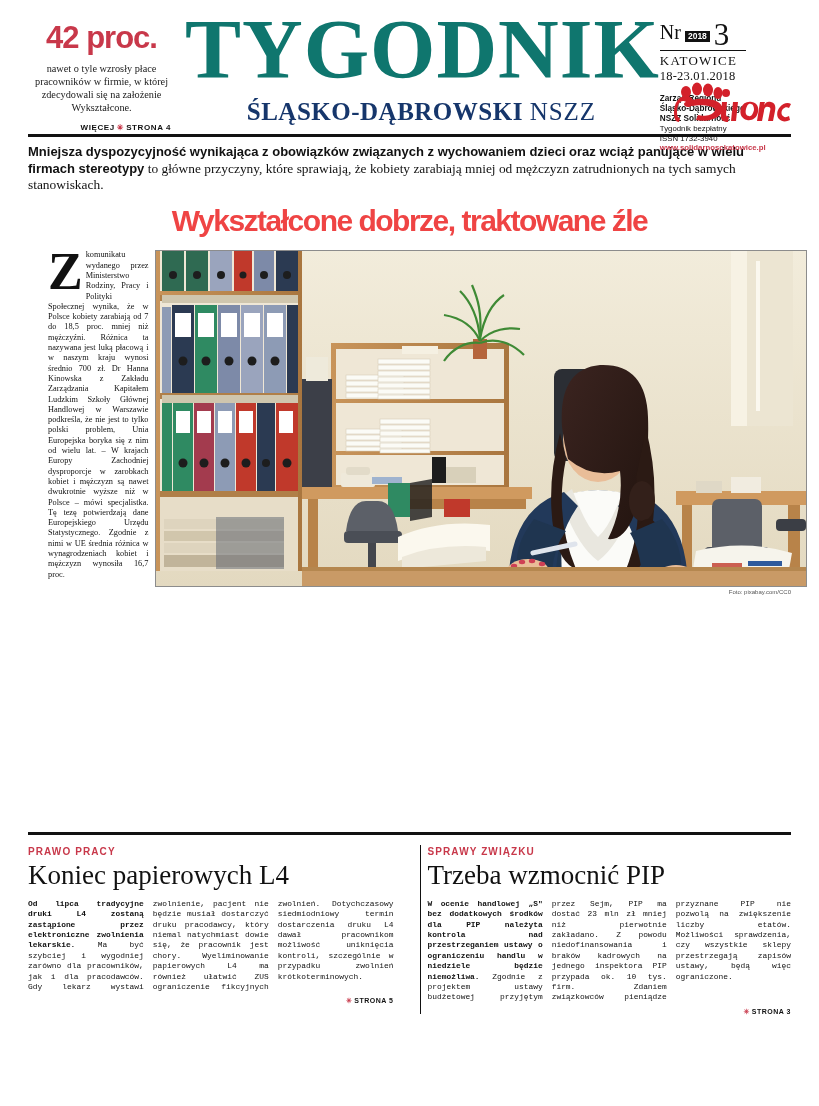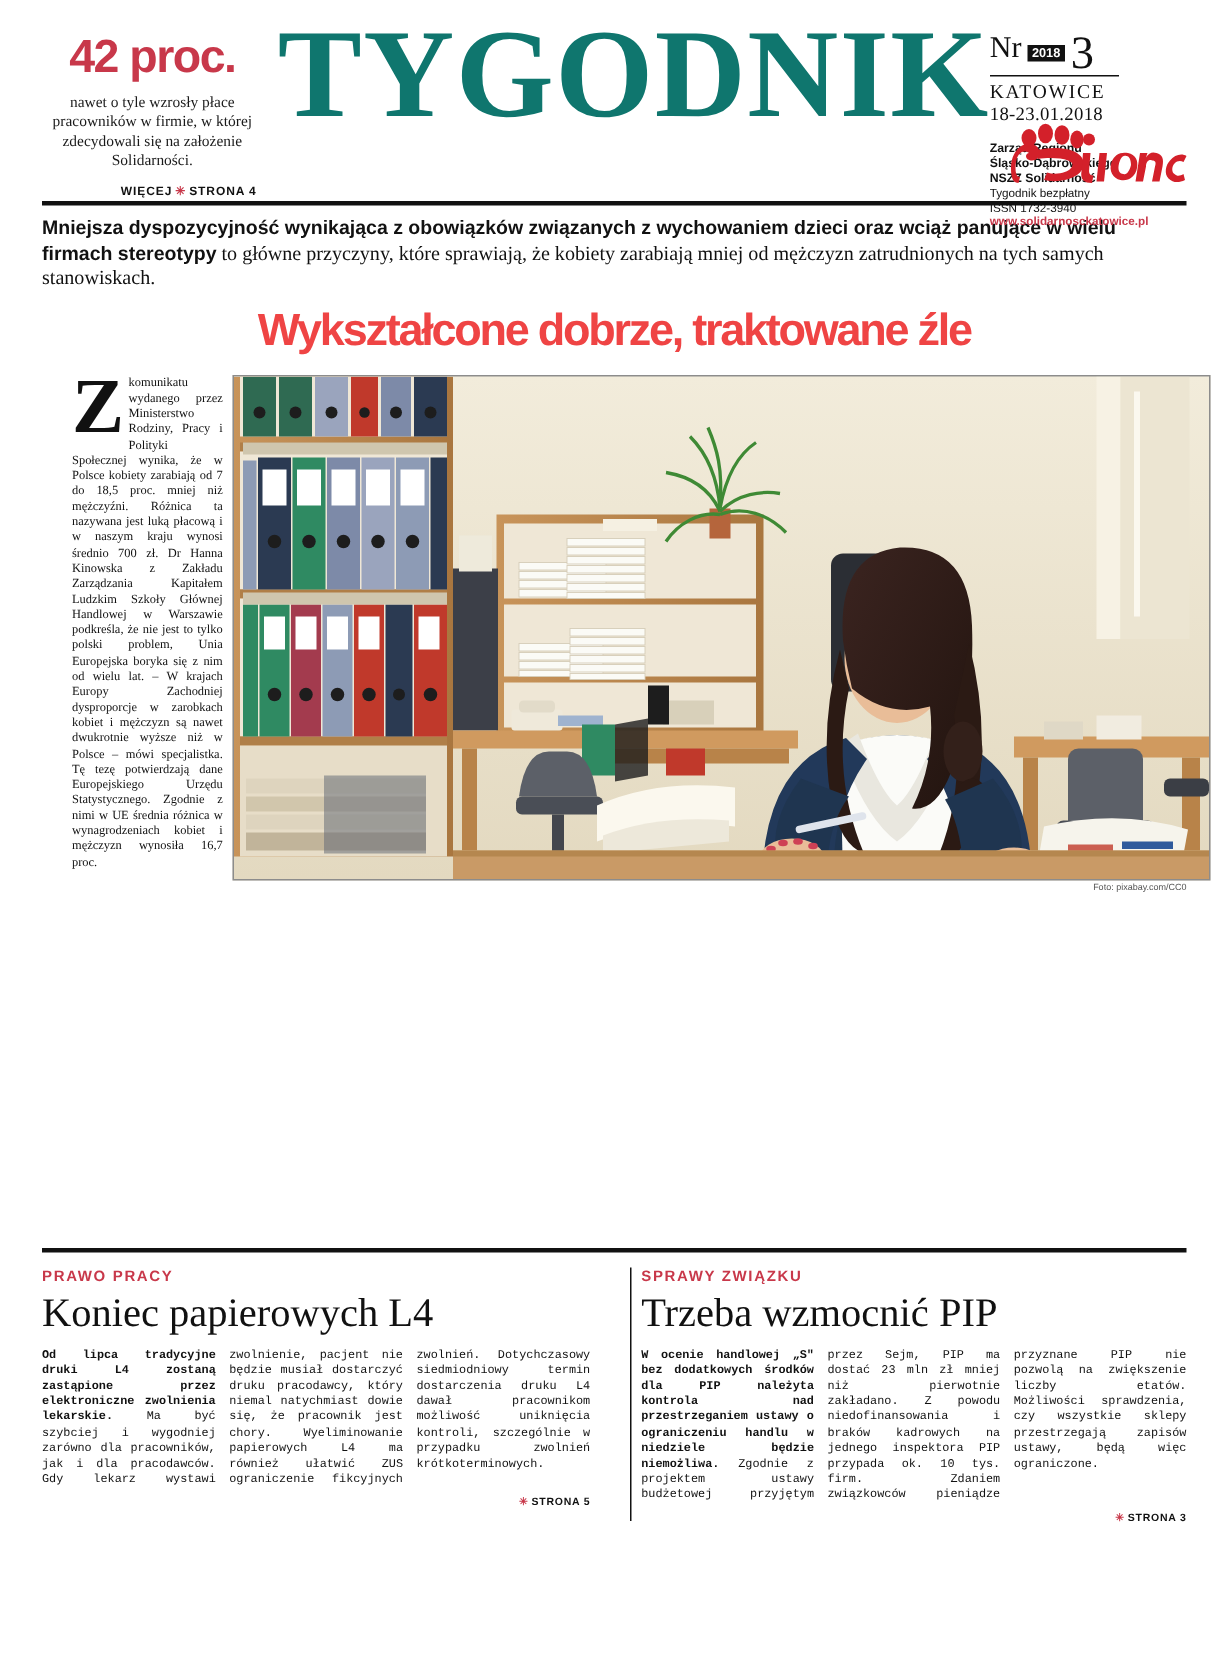--- a/index.html
+++ b/index.html
@@ -185,28 +185,32 @@
 </style>
 </head>
 <body>
 
 <div class="page">
 
   <div class="masthead">
 
     <div class="teaser">
       <div class="teaser-number">42 proc.</div>
-      <div class="teaser-text">nawet o tyle wzrosły płace pracowników w firmie, w której zdecydowali się na założenie Solidarności.</div>
+      <div class="teaser-text">nawet o tyle wzrosły płace pracowników w firmie, w której zdecydowali się na założenie Wykształcone.</div>
       <div class="teaser-more">
         <span>WIĘCEJ</span><span class="star">✳</span><span>STRONA 4</span>
       </div>
     </div>
 
     <div class="title-block">
       <div class="wordmark">TYGODNIK</div>
+      <div class="subwordmark">
+        <span>ŚLĄSKO-DĄBROWSKI</span>
+        <span class="nszz">NSZZ</span>
+      </div>
     </div>
 
     <div class="issue-block">
       <div class="issue-top">
         <div>
           <span class="issue-nr">Nr</span>
           <div class="issue-year">2018</div>
         </div>
         <div class="issue-no">3</div>
       </div>

